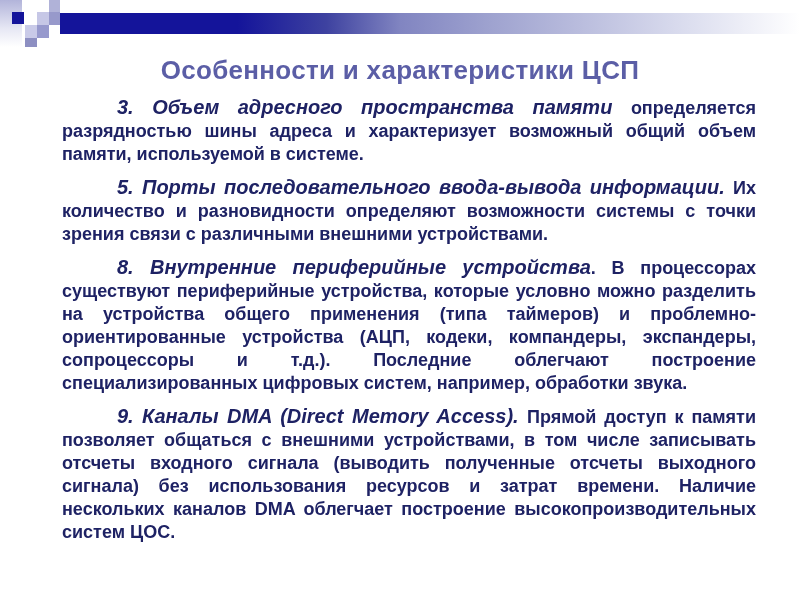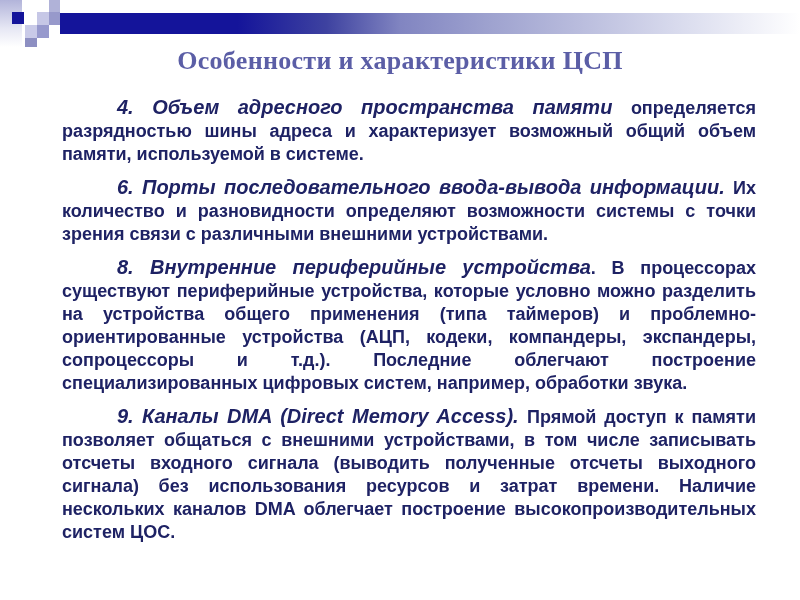--- a/index.html
+++ b/index.html
@@ -35,24 +35,24 @@
       #3e42a0 36%,
       #8185c1 46%,
       #9ea2cf 58%,
       #b9bcdd 70%,
       #dcdeef 85%,
       #ffffff 100%);
   }
 
   
   .title {
-    position: absolute; top: 46px; left: 0; width: 100%;
+    position: absolute; top: 55px; left: 0; width: 100%;
     margin: 0;
     text-align: center;
-    font-family: Liberation Serif, serif;
+    font-family: Liberation Sans, sans-serif;
     font-weight: bold;
     font-size: 26px;
     color: var(--title, #5b5ea6);
     letter-spacing: 0.3px;
   }
 
   
   .content {
     position: absolute; left: 62px; top: 96px; width: 694px;
     color: var(--body, #1e2264);
@@ -79,19 +79,19 @@
     <div class="sq sq-b"></div>
     <div class="sq sq-c"></div>
     <div class="sq sq-d"></div>
     <div class="sq sq-e"></div>
     <div class="header-bar"></div>
   </div>
 
   <h1 class="title">Особенности и характеристики ЦСП</h1>
 
   <div class="content" id="content">
-      <p><span class="run lead">4. Объем адресного пространства памяти </span><span class="run bold">определяется разрядностью шины адреса и характеризует возможный общий объем памяти, используемой в системе.</span></p>
-      <p><span class="run lead">6. Порты последовательного ввода-вывода информации. </span><span class="run bold">Их количество и разновидности определяют возможности системы с точки зрения связи с различными внешними устройствами.</span></p>
+      <p><span class="run lead">3. Объем адресного пространства памяти </span><span class="run bold">определяется разрядностью шины адреса и характеризует возможный общий объем памяти, используемой в системе.</span></p>
+      <p><span class="run lead">5. Порты последовательного ввода-вывода информации. </span><span class="run bold">Их количество и разновидности определяют возможности системы с точки зрения связи с различными внешними устройствами.</span></p>
       <p><span class="run lead">8. Внутренние периферийные устройства</span><span class="run bold">. В процессорах существуют периферийные устройства, которые условно можно разделить на </span><span class="run bolditalic">устройства общего применения </span><span class="run bold">(типа таймеров) и </span><span class="run bolditalic">проблемно-ориентированные устройства </span><span class="run bold">(АЦП, кодеки, компандеры, экспандеры, сопроцессоры и т.д.). Последние облегчают построение специализированных цифровых систем, например, обработки звука.</span></p>
       <p><span class="run lead">9. Каналы DMA (Direct Memory Access). </span><span class="run bold">Прямой доступ к памяти позволяет общаться с внешними устройствами, в том числе записывать отсчеты входного сигнала (выводить полученные отсчеты выходного сигнала) без использования ресурсов и затрат времени. Наличие нескольких каналов DMA облегчает построение высокопроизводительных систем ЦОС.</span></p>
     </div>
 
 </div>
 
 </body></html>

